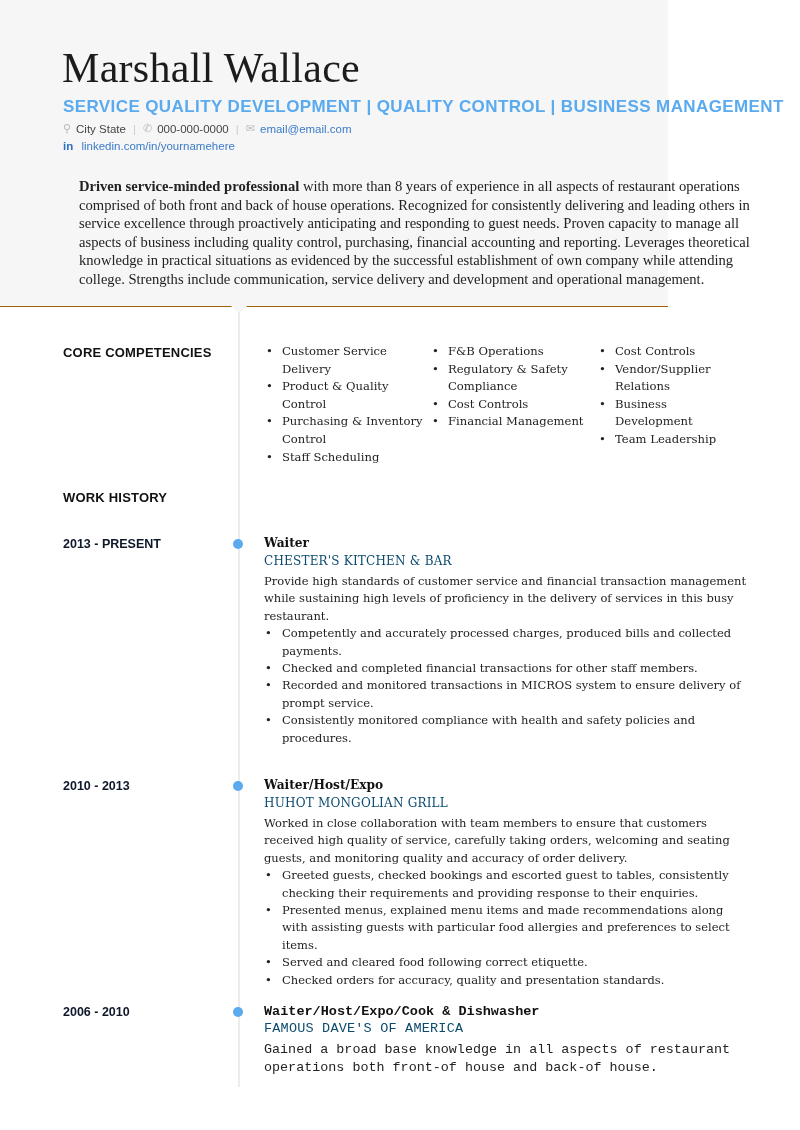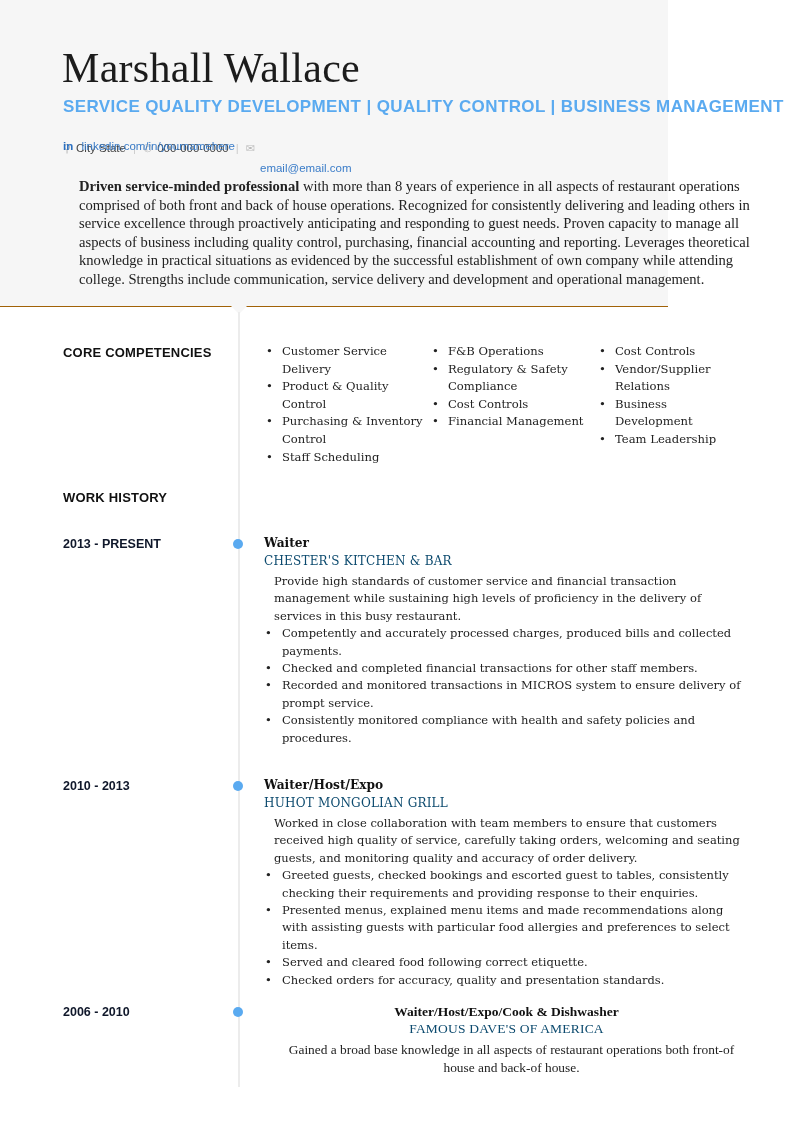--- a/index.html
+++ b/index.html
@@ -8,21 +8,21 @@
   .header { position:absolute; left:0; top:0; width:668px; height:306px; background:#f6f6f6;
             border-bottom:1px solid #a16207; }
   .name { position:absolute; left:62px; top:44px; font-family:"Liberation Serif", serif;
           font-size:42px; color:#1c1c1c; letter-spacing:0.3px; margin:0; font-weight:normal; }
   .tagline { position:absolute; left:63px; top:97px; font-family:"Liberation Sans", sans-serif;
              font-size:17px; font-weight:bold; color:#5aaaf0; letter-spacing:0.4px; white-space:nowrap; }
   .contact { position:absolute; left:63px; top:122px; font-family:"Liberation Sans", sans-serif;
              font-size:11.5px; color:#444; white-space:nowrap; display:flex; align-items:center; }
   .contact .ic { color:#bbb; font-size:11px; margin-right:5px; }
   .contact .sep { color:#ccc; margin:0 7px; }
-  .contact .link { color:#3a7cc8;margin-top:40px; }
+  .contact .link { color:#3a7cc8; }
   .linkedin { position:absolute; left:63px; top:140px; font-family:"Liberation Sans", sans-serif;
               font-size:11.5px; color:#3a7cc8; white-space:nowrap; }
   .linkedin .in { font-weight:bold; color:#2a6fc0; margin-right:5px; }
   .summary { position:absolute; left:63px; top:161px; width:680px; font-family:"Liberation Serif", serif;
              font-size:14.6px; line-height:18.6px; color:#222; margin:16px; }
   .summary b { font-weight:bold; }
   .notch { position:absolute; left:231px; top:306px; width:0; height:0;
            border-left:8px solid transparent; border-right:8px solid transparent; border-top:8px solid #f6f6f6; }
   .timeline { position:absolute; left:238px; top:312px; width:2px; height:775px; background:#ececec; }
   .sec-title { position:absolute; left:63px; font-family:"Liberation Sans", sans-serif; font-weight:bold;
@@ -30,25 +30,25 @@
   .comp-col { position:absolute; top:343px; margin:0; padding:0; list-style:none;
               font-family:"DejaVu Serif", serif; font-size:11.6px; line-height:17.6px; color:#222; }
   .comp-col li { position:relative; padding-left:18px; }
   .comp-col li::before { content:"•"; position:absolute; left:2px; top:0; }
   .date { position:absolute; left:63px; font-family:"Liberation Sans", sans-serif; font-weight:bold;
           font-size:12.5px; color:#0f172a; white-space:nowrap; }
   .dot { position:absolute; left:233px; width:10px; height:10px; border-radius:50%; background:#5aaaf0; }
   .job { position:absolute; left:264px; width:485px; }
   .job .title { font-family:"DejaVu Serif", serif; font-weight:bold; font-size:12.2px; color:#111; line-height:17px; }
   .job .company { font-family:"DejaVu Serif", serif; font-size:12px; color:#0c4a6e; line-height:18px; letter-spacing:0.2px; }
-  .job .desc { font-family:"DejaVu Serif", serif; font-size:11.5px; color:#222; line-height:17.4px; margin-top:3px;margin-left:10px; }
+  .job .desc { font-family:"DejaVu Serif", serif; font-size:11.5px; color:#222; line-height:17.4px; margin-top:3px; }
   .job ul { list-style:none; margin:0; padding:0; font-family:"DejaVu Serif", serif; font-size:11.5px; color:#222; line-height:17.4px; }
   .job ul li { position:relative; padding-left:18px; }
   .job ul li::before { content:"•"; position:absolute; left:1px; top:0; }
-  .job.narrow .title, .job.narrow .company, .job.narrow .desc { font-family:Liberation Serif, serif;text-align:center; }
+  .job.narrow .title, .job.narrow .company, .job.narrow .desc { font-family:Liberation Mono, monospace; }
   .job.narrow .title { font-size:13.5px; }
   .job.narrow .company { font-size:13.5px; }
   .job.narrow .desc { font-size:13.4px; line-height:18px; }
 </style>
 </head>
 <body>
 
 <div class="header">
   <h1 class="name">Marshall Wallace</h1>
   <div class="tagline">SERVICE QUALITY DEVELOPMENT | QUALITY CONTROL | BUSINESS MANAGEMENT</div>

